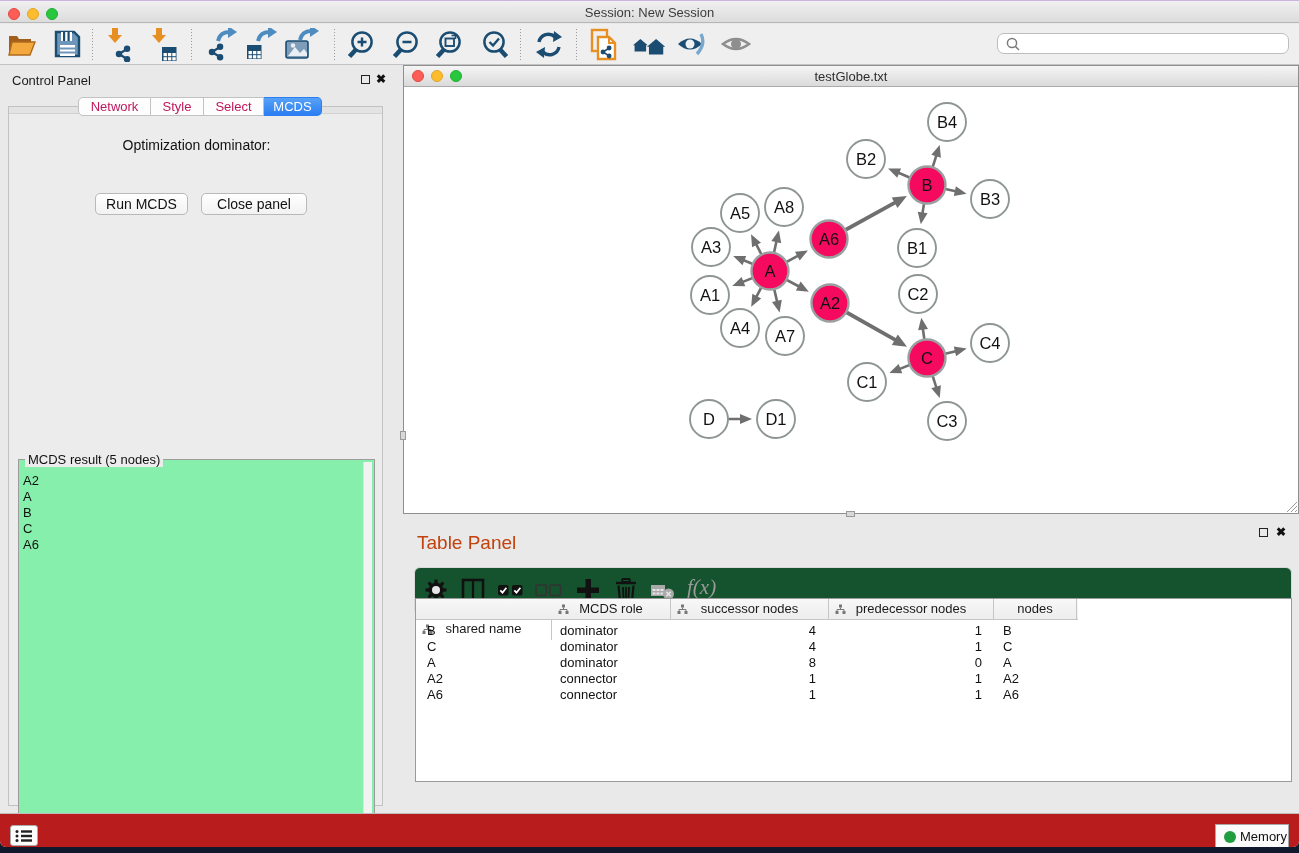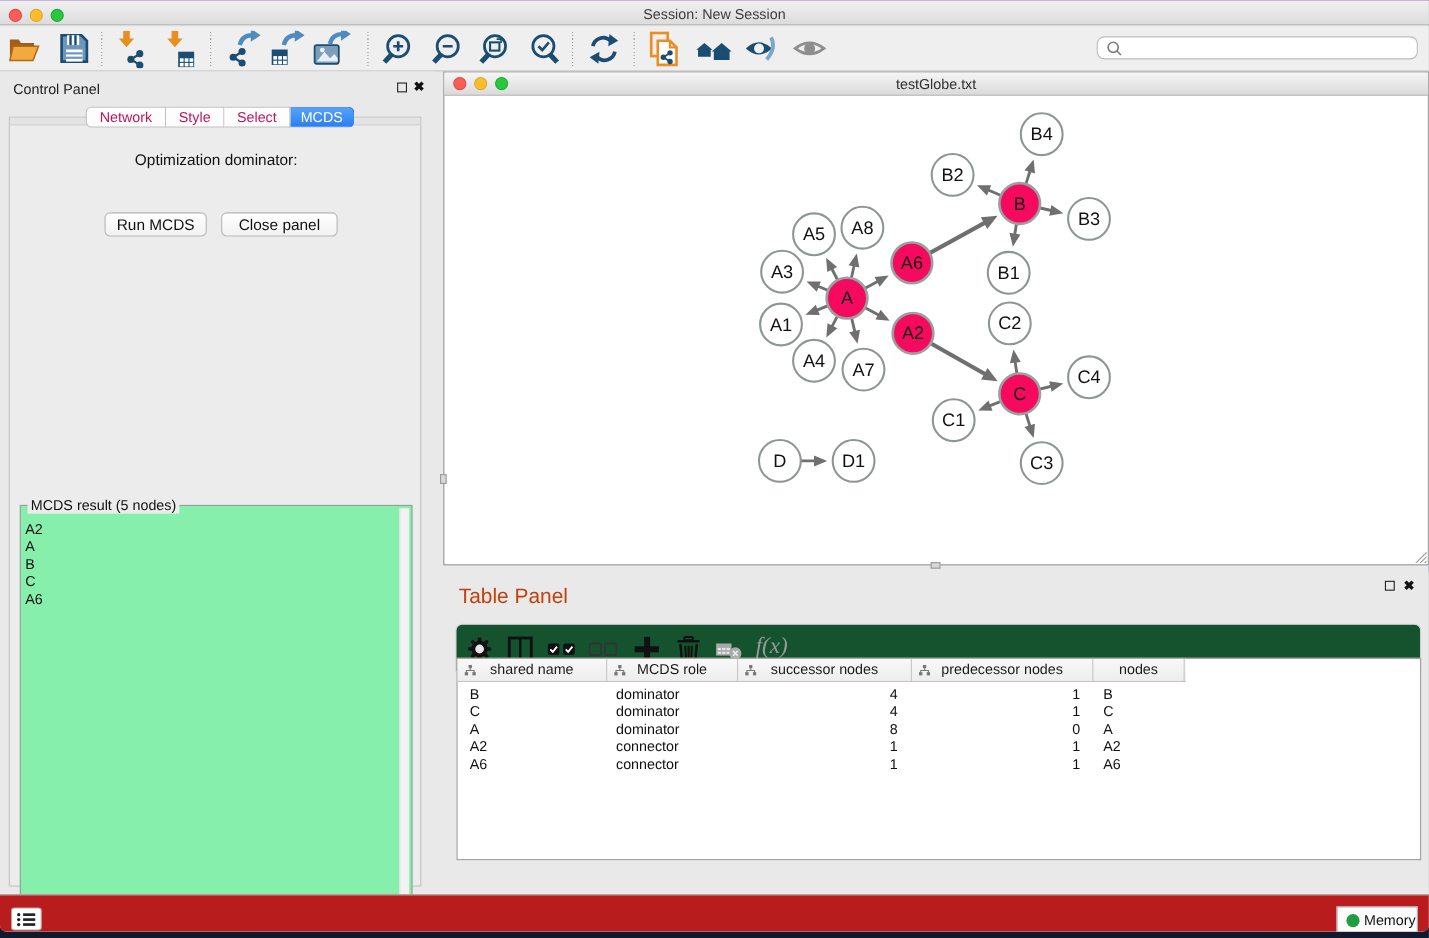--- a/index.html
+++ b/index.html
@@ -366,21 +366,21 @@
             <rect x="6.5" y="15.5" width="3" height="2"></rect>
             <rect x="10.5" y="15.5" width="3" height="2"></rect>
           </g>
 <circle cx="18.5" cy="17" r="5.5" fill="#a9a9a9"></circle>
           <path d="M16.3 14.8 L20.7 19.2 M20.7 14.8 L16.3 19.2" stroke="#e6e6e6" stroke-width="1.6"></path>
         </svg>
         <div style="position:absolute;left:272px;top:7px;font-family:'Liberation Serif',serif;font-style:italic;font-size:21px;color:#9a9a9a;">f(x)</div>
       </div>
   <div id="tbl">
     <div id="thead" style="width:662px;">
-          <div class="th" style="left:0px;width:136px;"><svg width="11" height="11" viewBox="0 0 11 11" style="position:absolute;left:6px;top:5px">
+          <div class="th" style="left:0px;width:136px;margin-top:20px;"><svg width="11" height="11" viewBox="0 0 11 11" style="position:absolute;left:6px;top:5px">
               <rect x="4" y="0.5" width="3" height="3" fill="#777"></rect>
               <rect x="0.5" y="7" width="3" height="3" fill="#777"></rect>
               <rect x="7.5" y="7" width="3" height="3" fill="#777"></rect>
               <path d="M5.5 3.5 L5.5 5.5 M2 7 L2 5.5 L9 5.5 L9 7" stroke="#777" fill="none"></path>
             </svg>shared name</div>
           <div class="th" style="left:136px;width:119px;"><svg width="11" height="11" viewBox="0 0 11 11" style="position:absolute;left:6px;top:5px">
               <rect x="4" y="0.5" width="3" height="3" fill="#777"></rect>
               <rect x="0.5" y="7" width="3" height="3" fill="#777"></rect>
               <rect x="7.5" y="7" width="3" height="3" fill="#777"></rect>
               <path d="M5.5 3.5 L5.5 5.5 M2 7 L2 5.5 L9 5.5 L9 7" stroke="#777" fill="none"></path>

